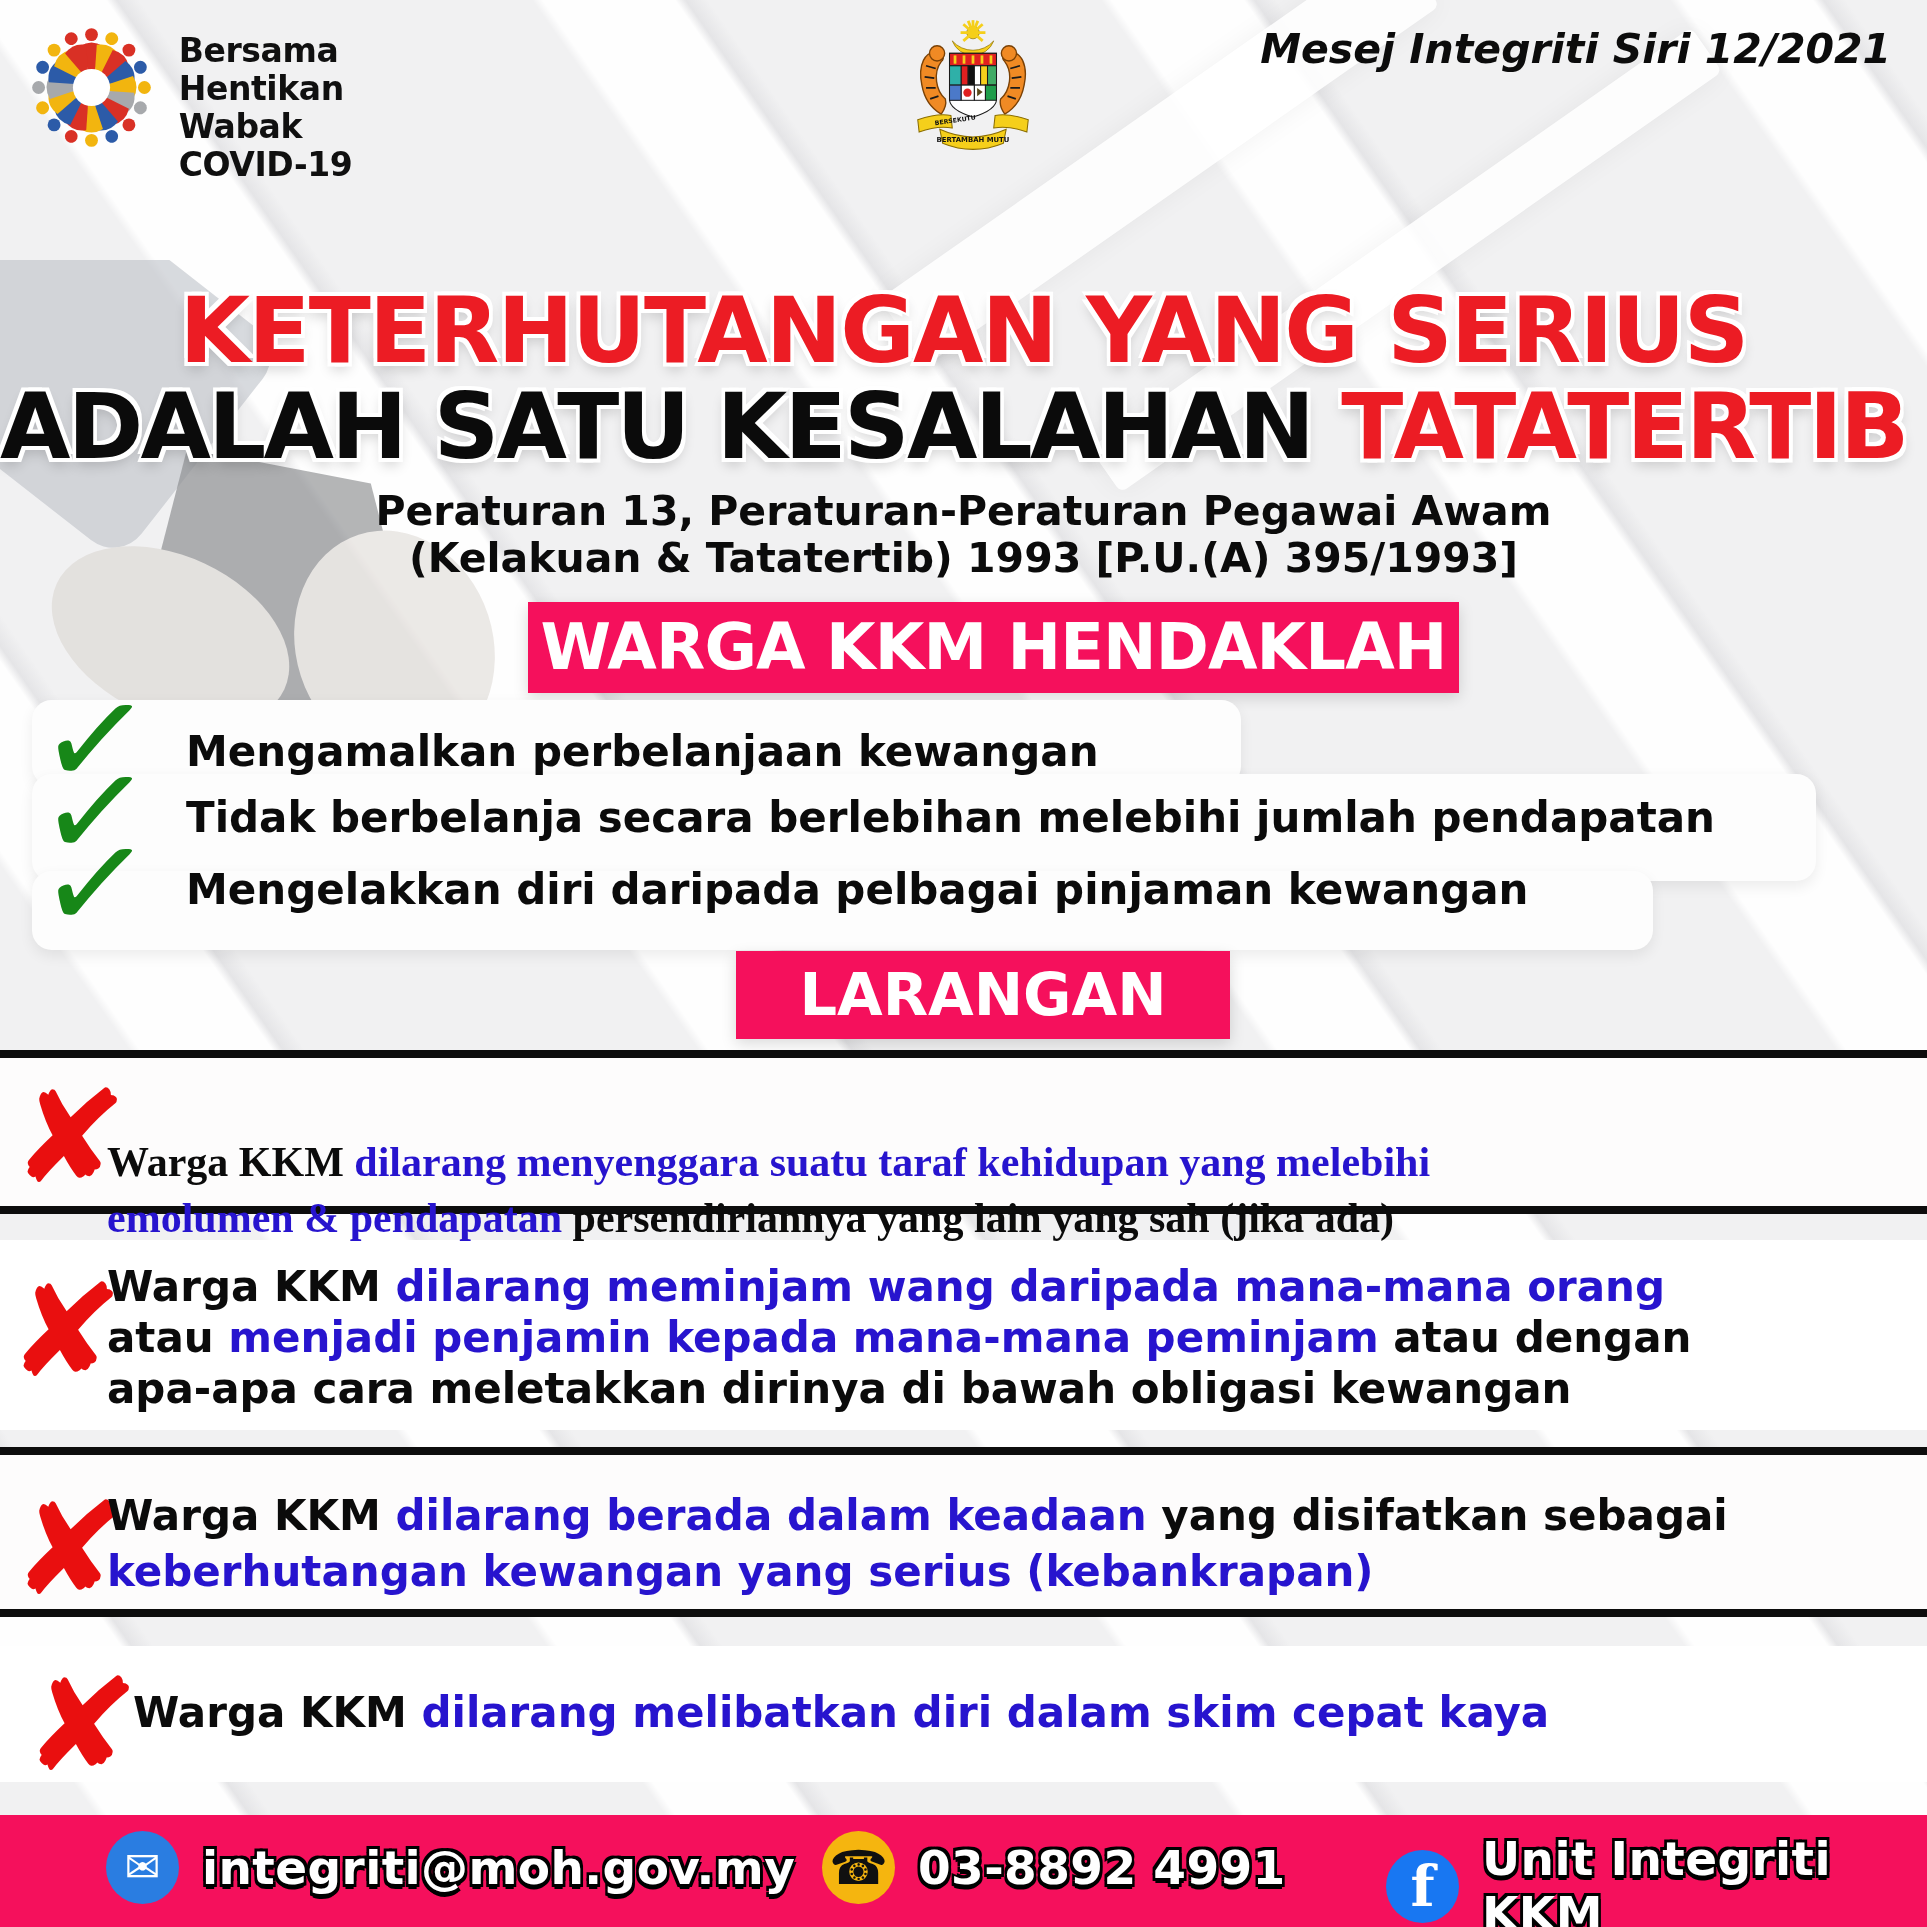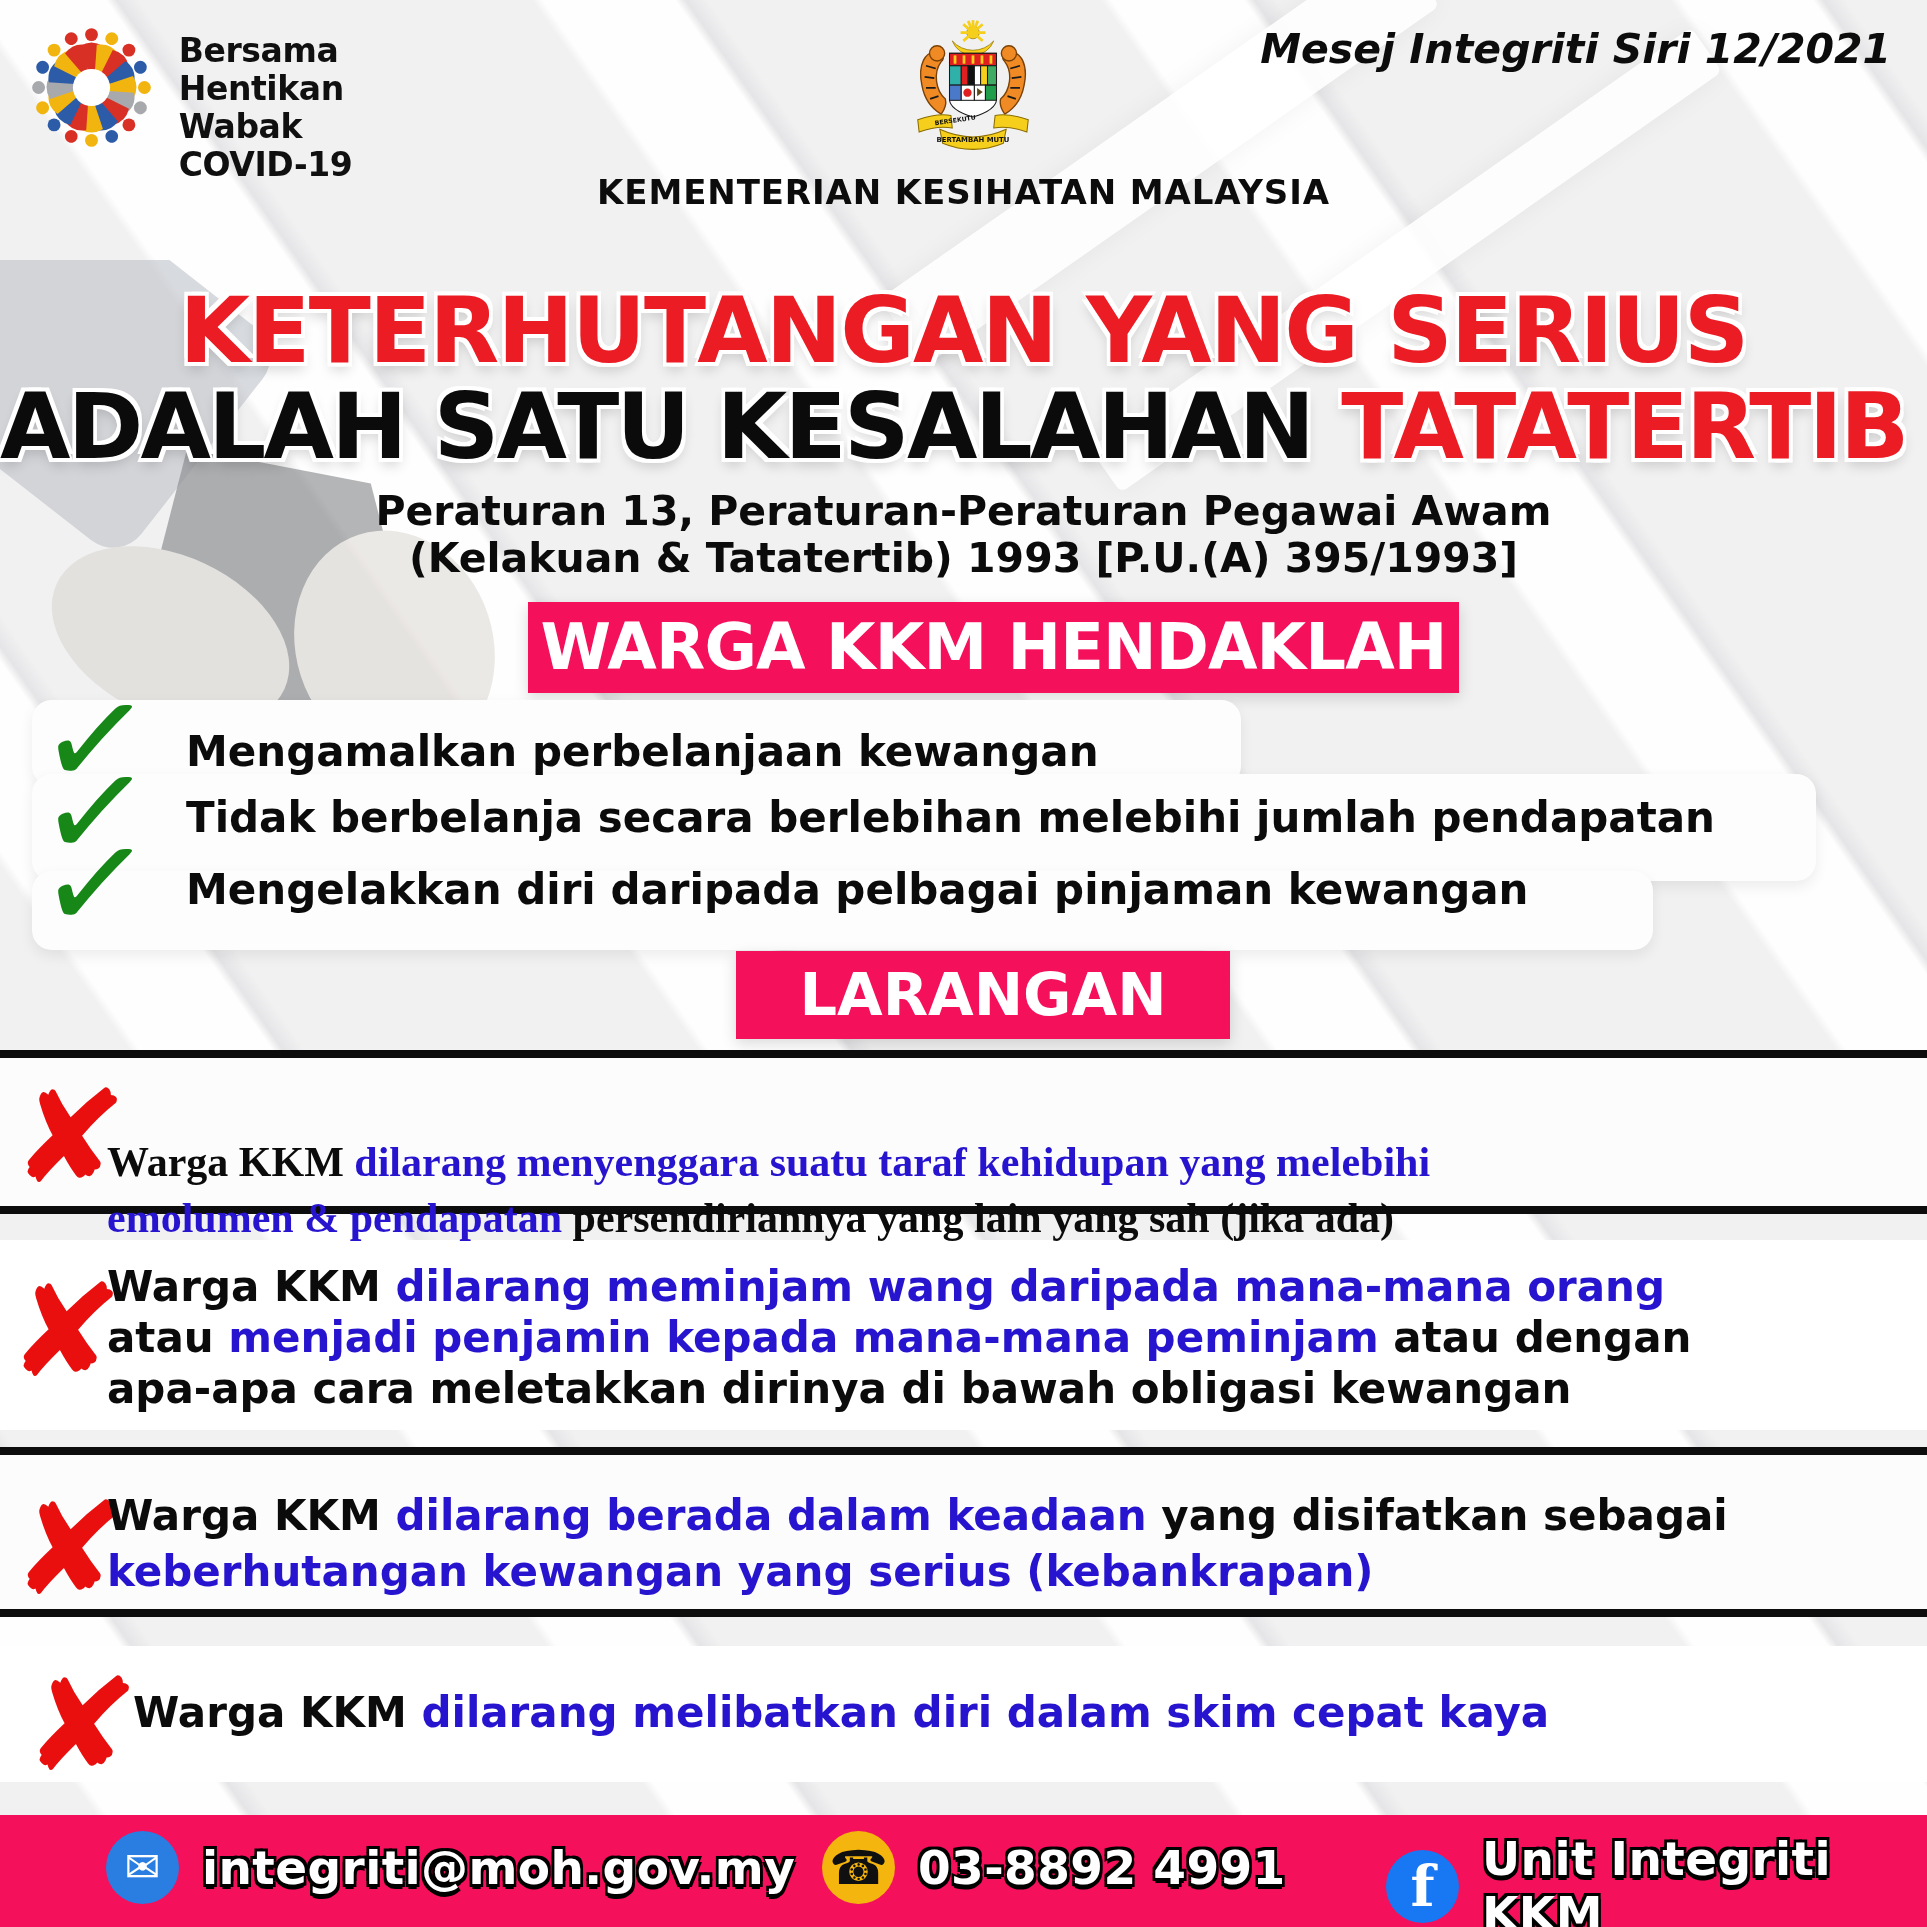--- a/index.html
+++ b/index.html
@@ -229,21 +229,20 @@
       <g stroke="#8a6d00" stroke-width="1.5">
         <path d="M30,148 Q60,138 78,142 L80,160 Q58,156 32,166 Z" fill="#F5CF1B"></path>
         <path d="M190,148 Q160,138 142,142 L140,160 Q162,156 188,166 Z" fill="#F5CF1B"></path>
         <path d="M62,162 Q110,184 158,162 L154,182 Q110,200 66,182 Z" fill="#F5CF1B"></path>
       </g>
       <text x="55" y="156" font-size="9" font-weight="bold" fill="#111" transform="rotate(-8 55 156)">BERSEKUTU</text>
       <text x="110" y="180" font-size="10" font-weight="bold" fill="#111" text-anchor="middle">BERTAMBAH MUTU</text>
     </svg>
   </div>
 
-  <div class="ministry">KEMENTERIAN KESIHATAN MALAYSIA</div>
   <div class="series">Mesej Integriti Siri 12/2021</div>
 
   <div class="title1">KETERHUTANGAN YANG SERIUS</div>
   <div class="title2"><span class="seg-black">ADALAH SATU KESALAHAN </span><span class="seg-red">TATATERTIB</span></div>
   <div class="subtitle">
     <div>Peraturan 13, Peraturan-Peraturan Pegawai Awam</div>
     <div>(Kelakuan &amp; Tatatertib) 1993 [P.U.(A) 395/1993]</div>
   </div>
 
   <div class="banner hendaklah">WARGA KKM HENDAKLAH</div>

